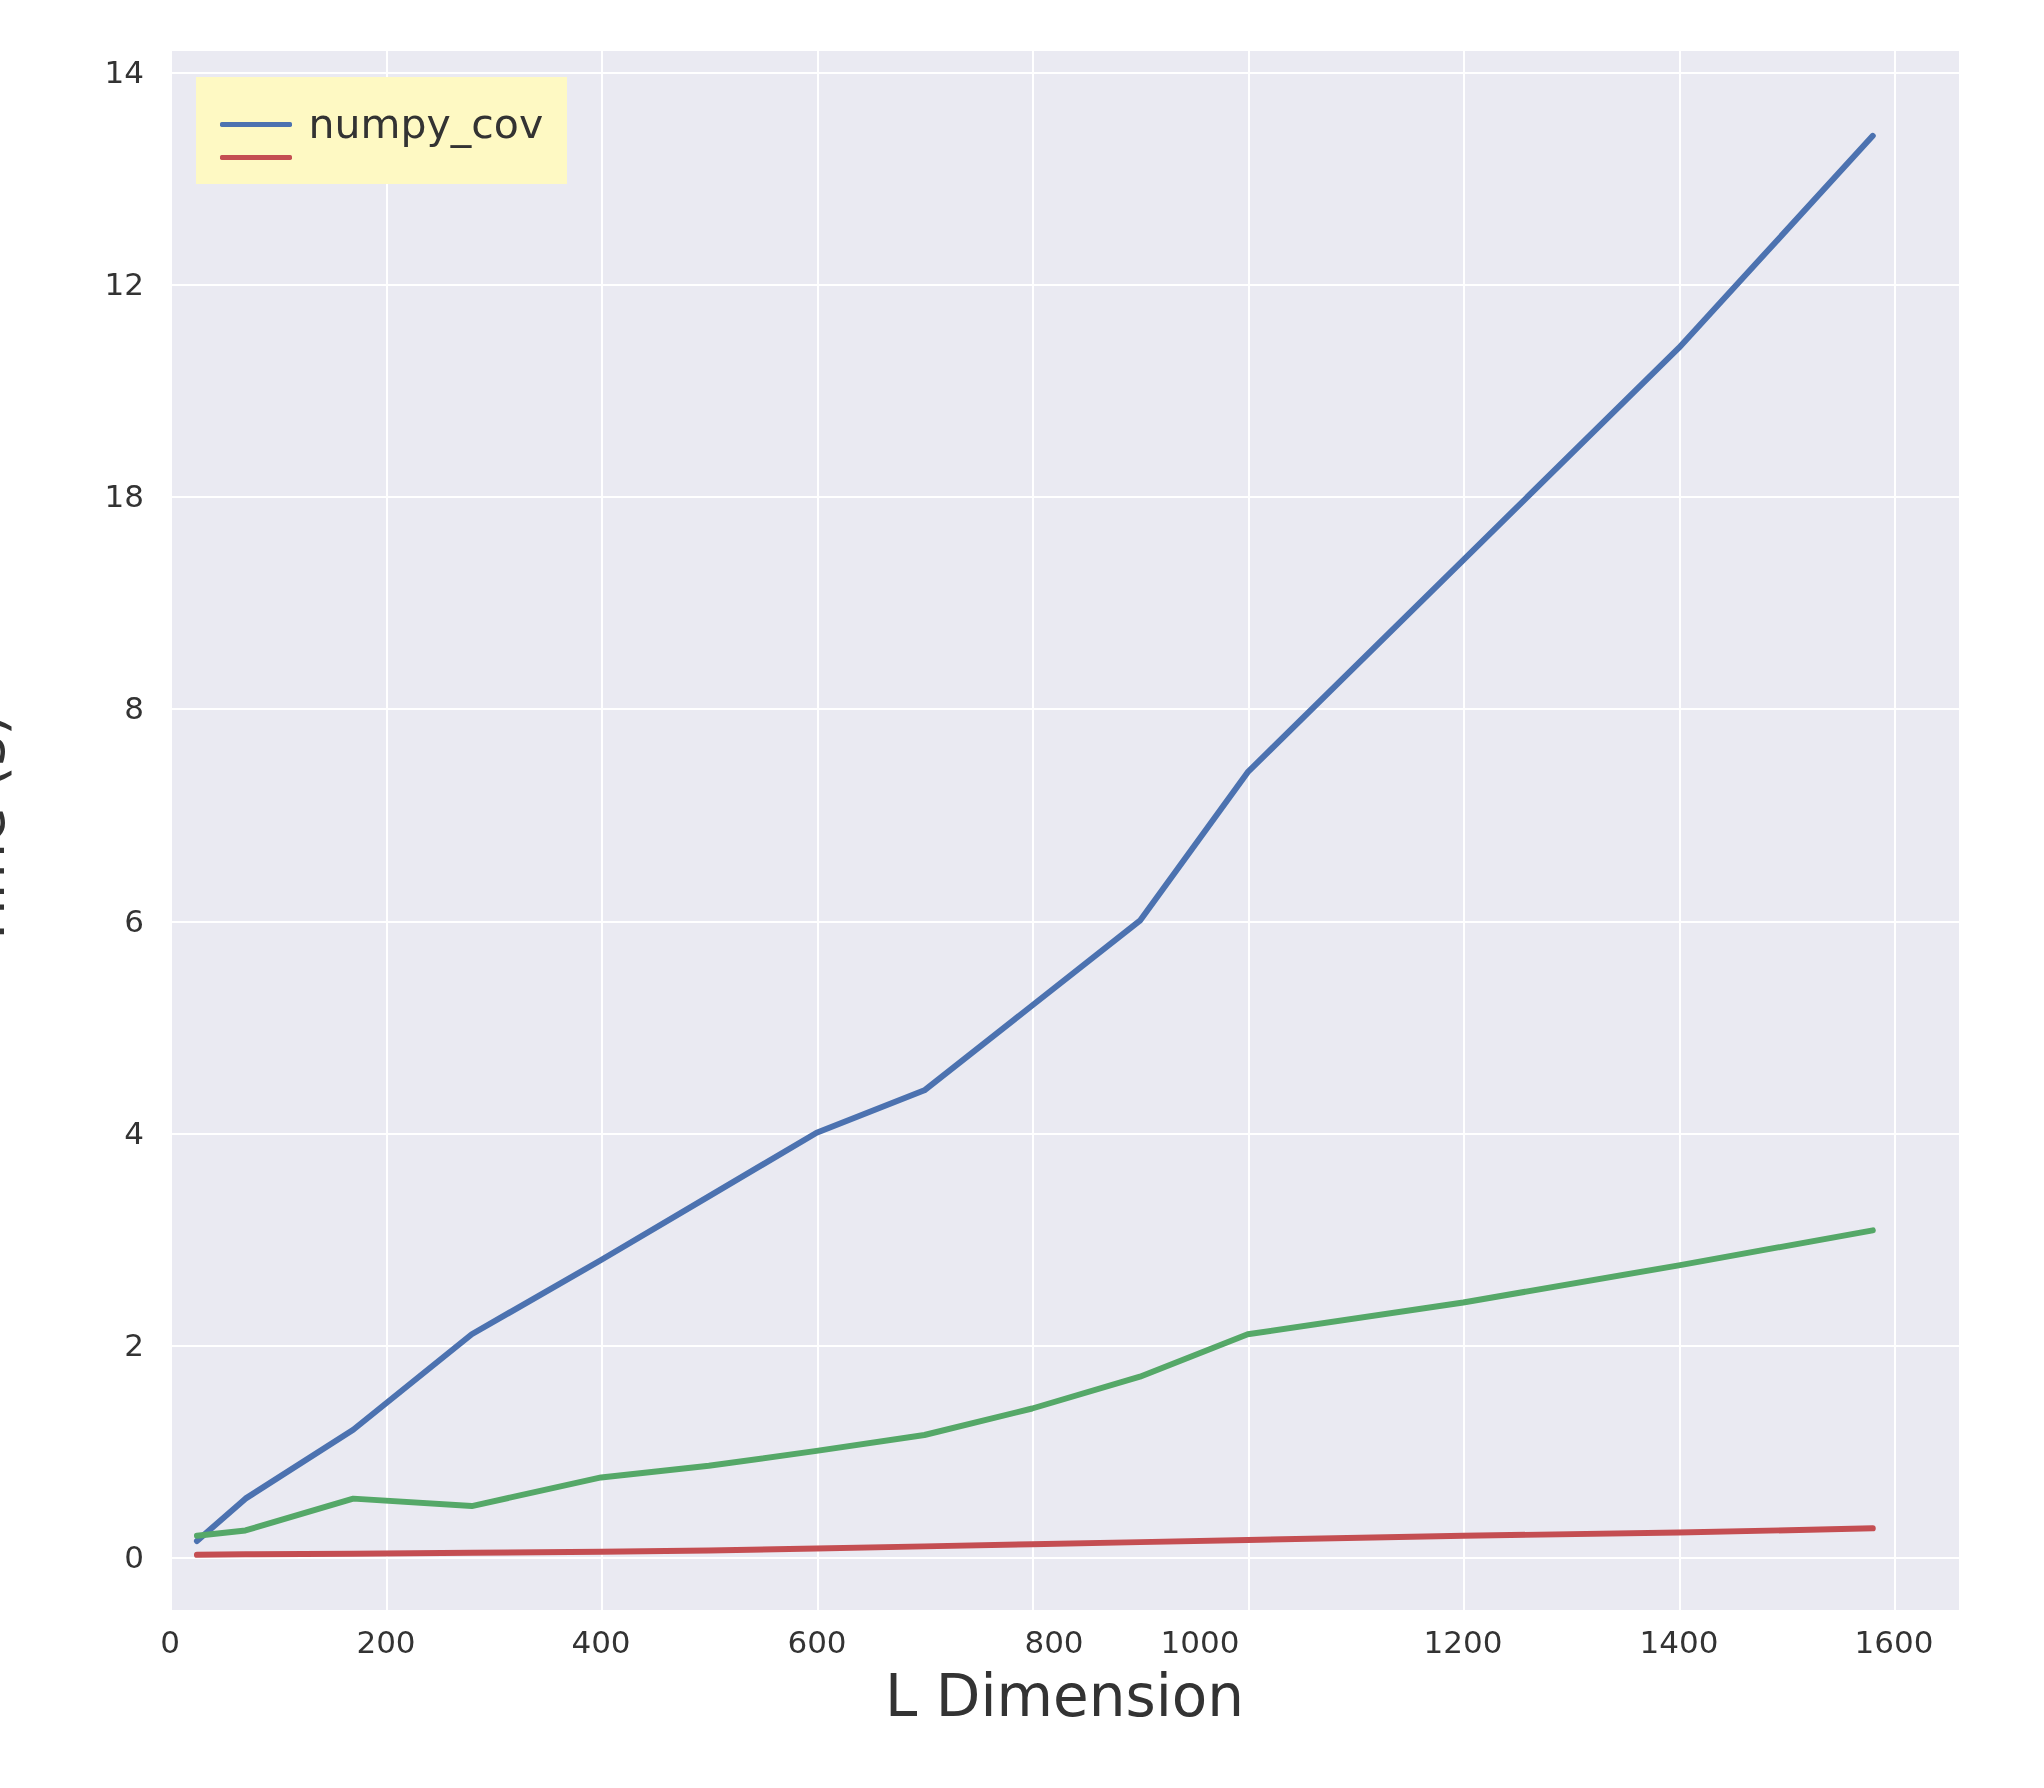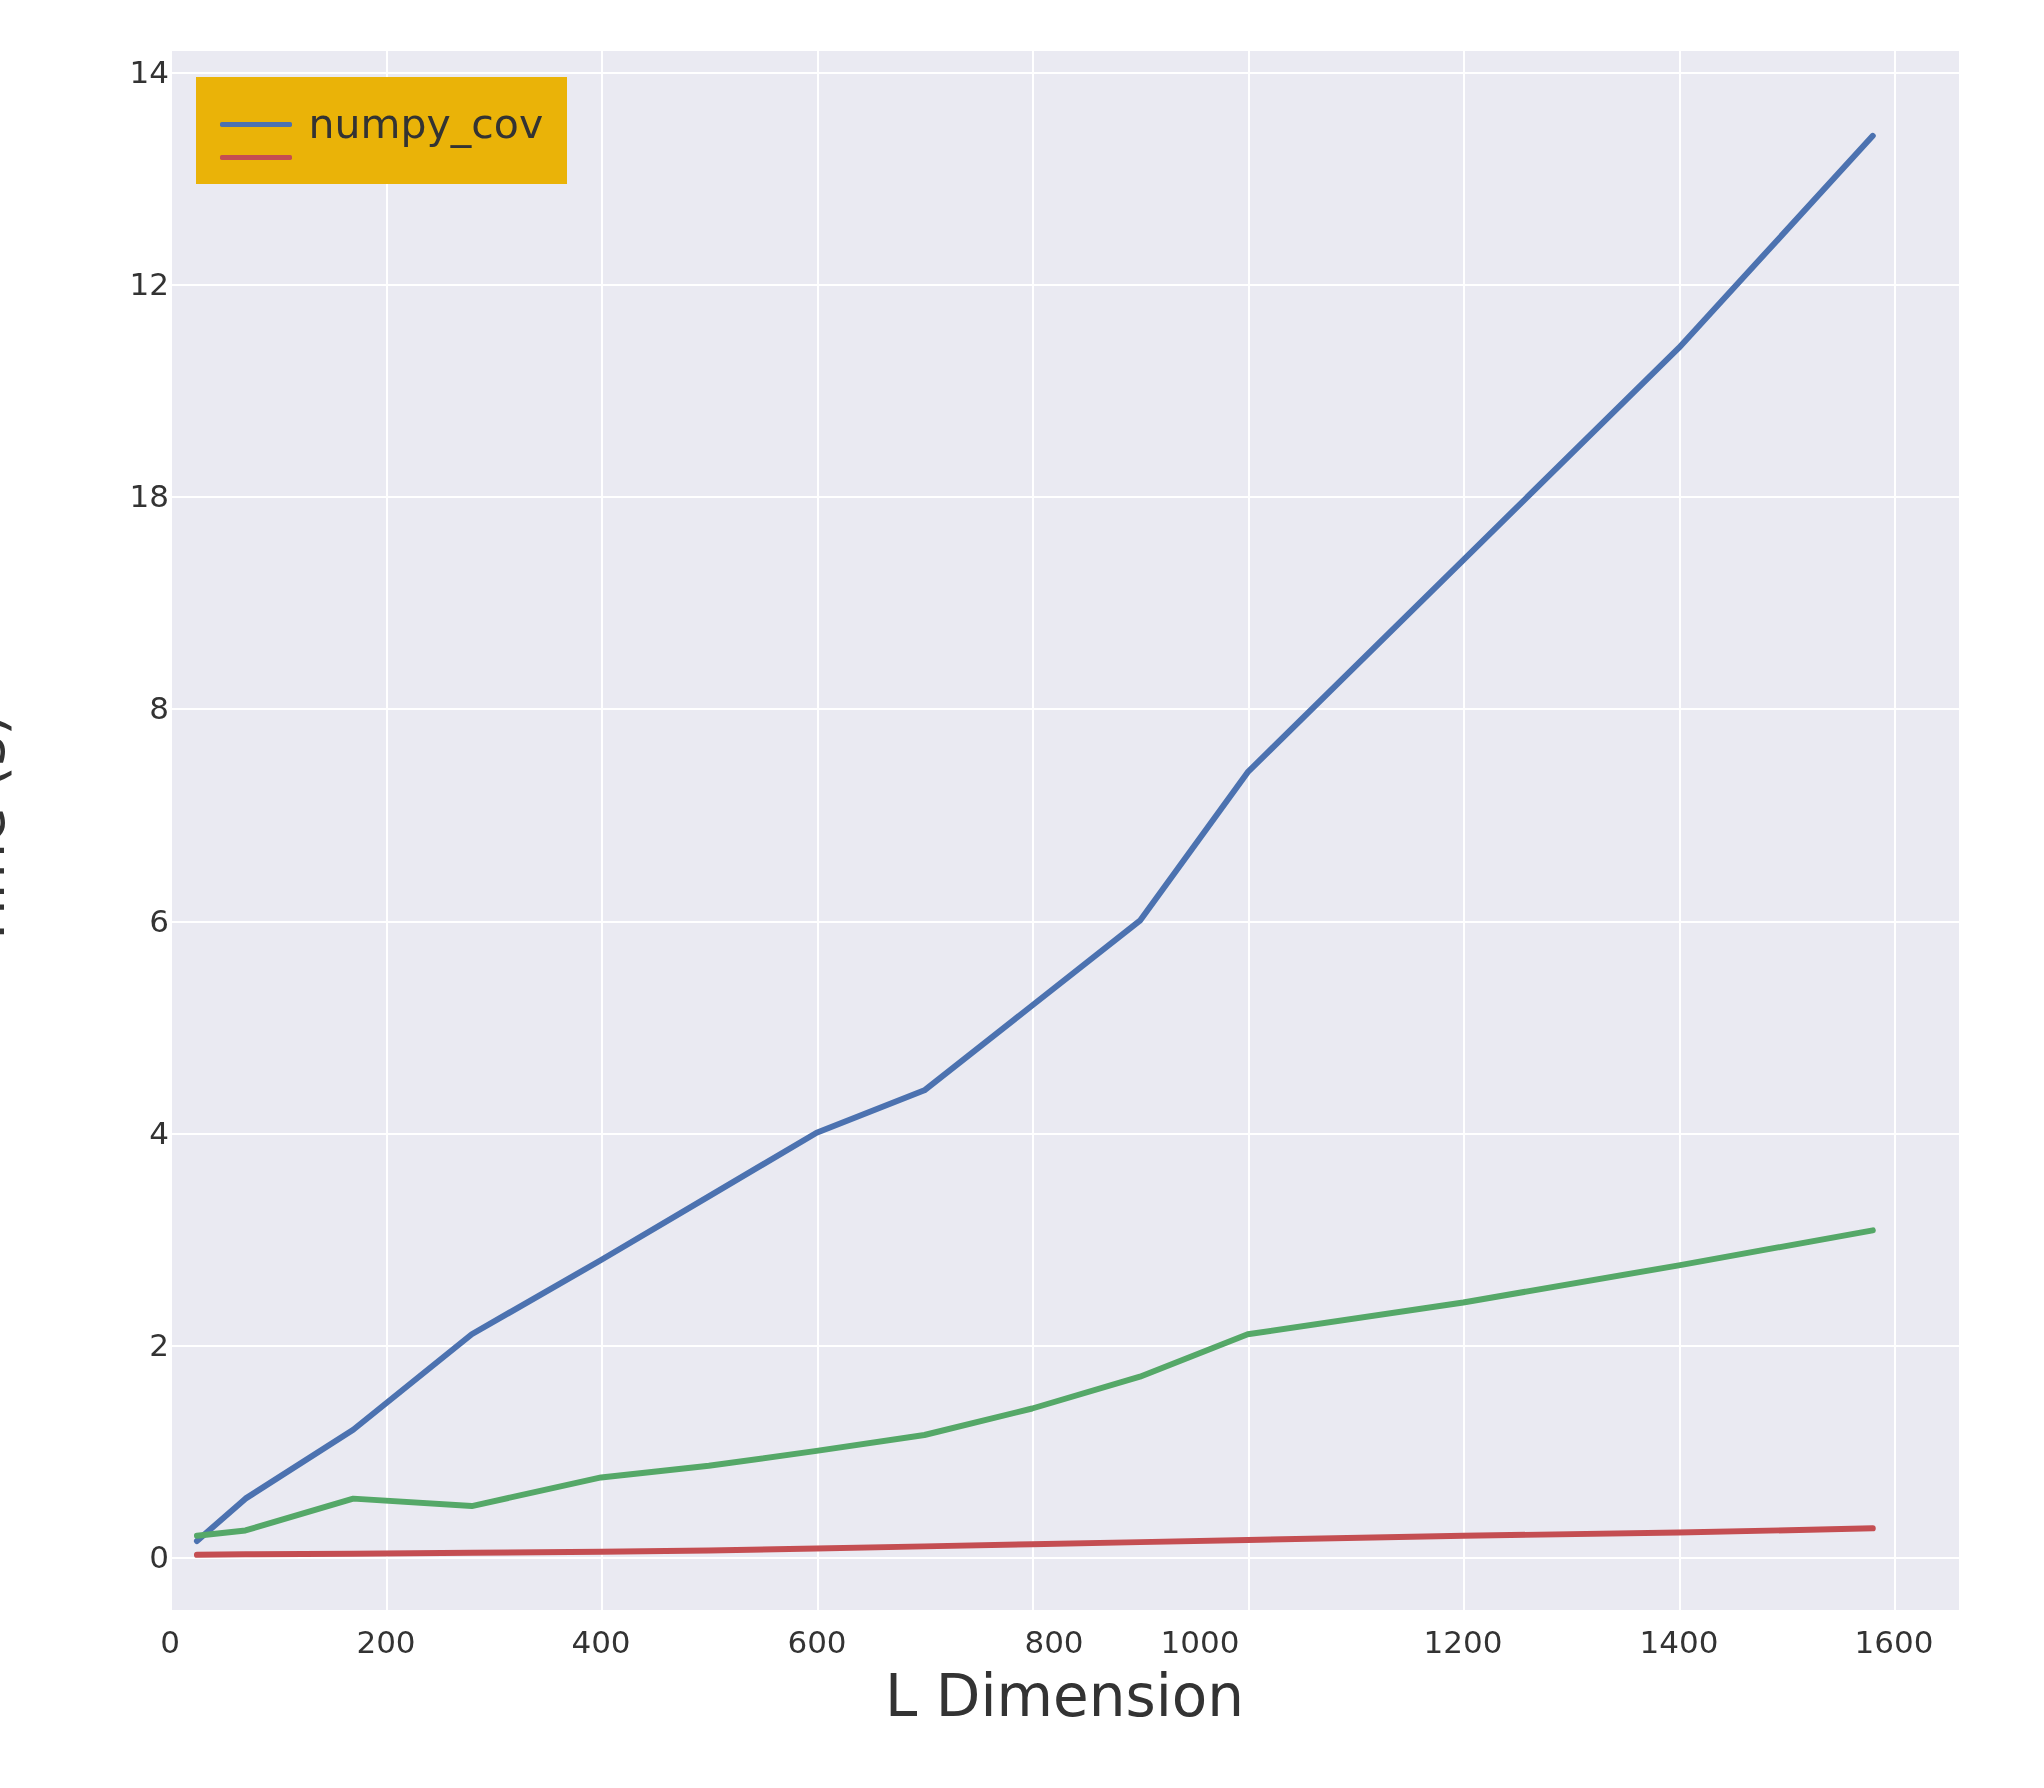--- a/index.html
+++ b/index.html
@@ -29,21 +29,21 @@
       font-size: 31px;
       color: #333;
     }
     .tick-x {
       top: 100%;
       margin-top: 13.6px;
       transform: translateX(-50%);
     }
     .tick-y {
       right: 100%;
-      margin-right: 1px;
+      margin-right: 26px;
       transform: translateY(-50%);
     }
     .xlabel {
       position: absolute;
       left: 50%;
       top: 100%;
       margin-top: 52px;
       transform: translateX(-50%);
       font-size: 58px;
       color: #333;
@@ -65,21 +65,21 @@
       top: 0;
       width: 100%;
       height: 100%;
       overflow: visible;
     }
     .legend {
       position: absolute;
       left: 25.6px;
       top: 25.6px;
       padding: 17px 24px;
-      background: #eab308;
+      background: #fef9c3;
     }
     .legend-item {
       display: flex;
       align-items: center;
       gap: 17px;
       margin: 6.8px 0;
     }
     .legend-line {
       width: 72px;
       height: 5.1px;

